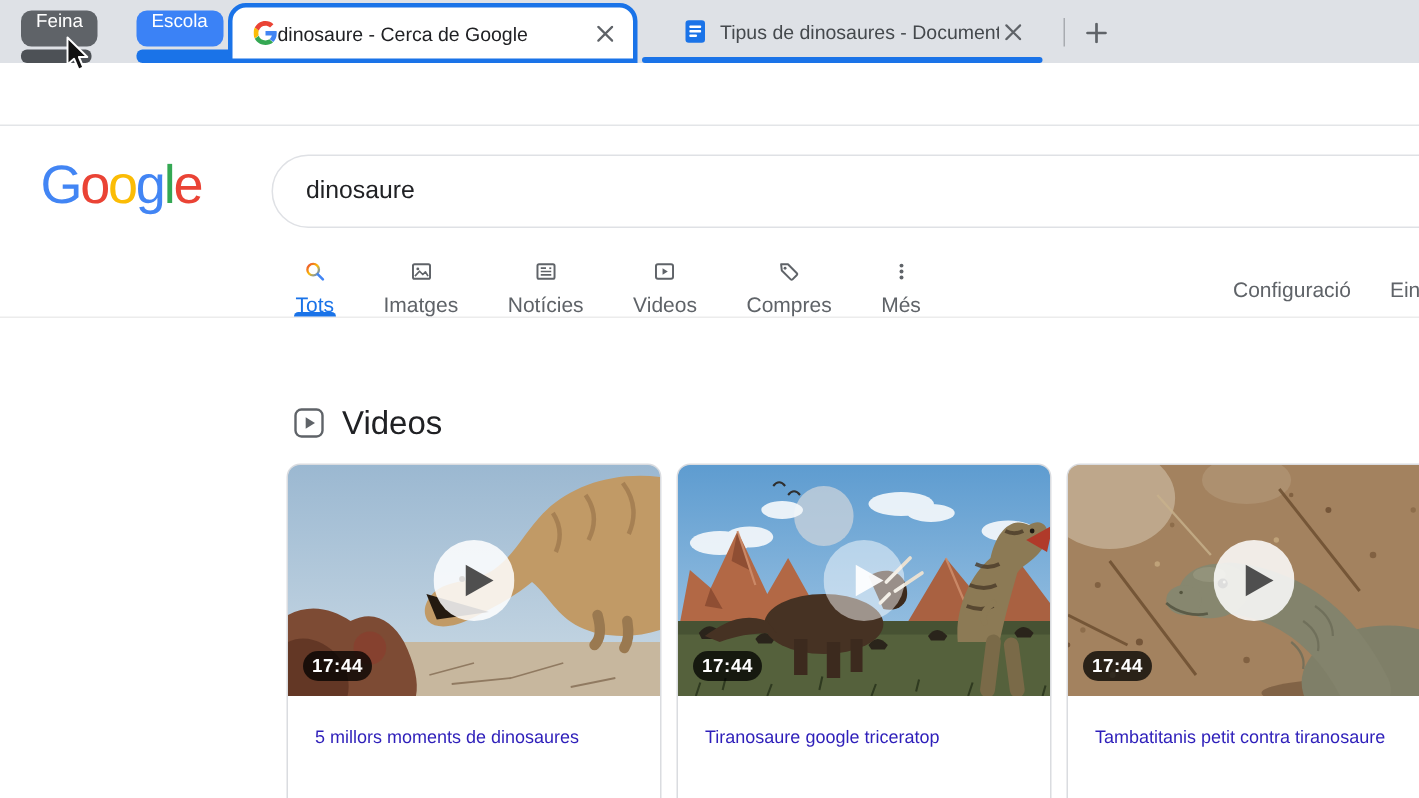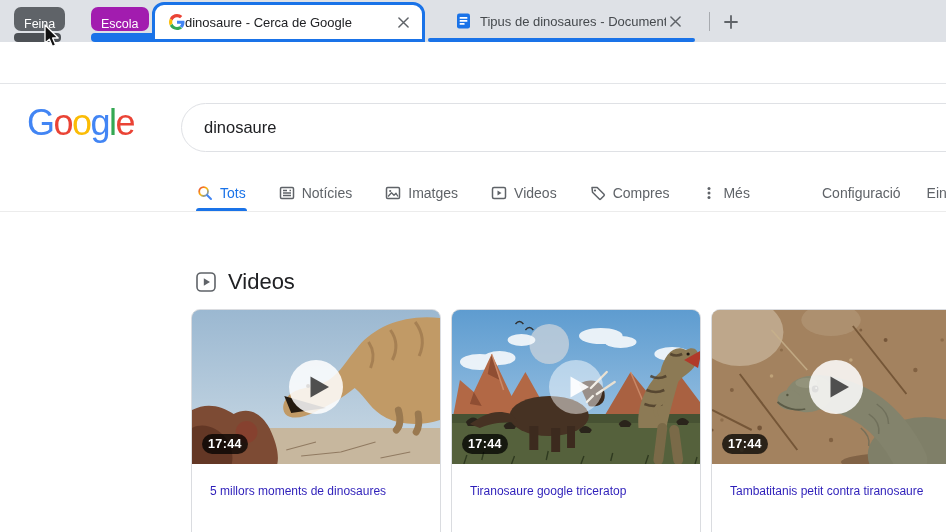--- a/index.html
+++ b/index.html
@@ -1,23 +1,23 @@
 <!DOCTYPE html>
 <html><head>
 <meta charset="utf-8">
 <style>
   html,body{margin:0;padding:0;}
   body{width:946px;height:532px;position:relative;overflow:hidden;background:#fff;
        font-family:"Liberation Sans","DejaVu Sans",sans-serif;-webkit-font-smoothing:antialiased;}
   
   .tabstrip{position:absolute;left:0;top:0;width:946px;height:42px;background:#DEE1E6;}
   .chip{position:absolute;top:7px;height:24px;border-radius:7px;color:#fff;font-size:12.5px;
-        font-weight:500;display:flex;align-items:flex-end;padding:0 10px;box-sizing:border-box;z-index:2;}
+        font-weight:500;display:flex;align-items:flex-start;padding:0 10px;box-sizing:border-box;z-index:2;}
   .chip-feina{left:14px;background:#5F6368;}
-  .chip-escola{left:91px;background:#a21caf;}
+  .chip-escola{left:91px;background:#3b82f6;}
   .group-strip{position:absolute;top:33px;height:9px;border-radius:4px;z-index:1;}
   .strip-feina{left:14px;width:47px;background:#4D5156;}
   .strip-escola{left:91px;width:74px;background:#1A73E8;border-radius:4px 0 0 4px;}
   .tab-active{position:absolute;left:152px;top:2px;width:273px;height:40px;background:#fff;
               border:3px solid #1A73E8;border-radius:12px 12px 0 0;box-sizing:border-box;
               display:flex;align-items:center;padding:0 10px 0 14px;z-index:3;}
   .tab-active .tab-title{font-size:13px;color:#202124;flex:1;
               white-space:nowrap;overflow:hidden;}
   .tab-inactive{position:absolute;left:428px;top:6px;width:268px;height:30px;display:flex;
               align-items:center;z-index:2;justify-content:center;}
@@ -39,21 +39,21 @@
   .url{font-size:14.5px;color:#202124;margin-left:10px;white-space:nowrap;overflow:hidden;}
   
   .page{position:absolute;left:0;top:84px;width:774px;height:448px;background:#fff;}
   .glogo{position:absolute;left:27px;top:18px;font-size:36px;font-weight:500;letter-spacing:-1.5px;}
   .gl0,.gl3{color:#4285F4;} .gl1,.gl5{color:#EA4335;} .gl2{color:#FBBC05;} .gl4{color:#34A853;}
   .searchbox{position:absolute;left:181px;top:19px;width:840px;height:49px;border:1px solid #DFE1E5;
            border-radius:26px;box-sizing:border-box;display:flex;align-items:center;padding-left:22px;
            font-size:16.5px;color:#202124;background:#fff;}
   .resnav{position:absolute;left:0;top:90px;width:946px;height:38px;border-bottom:1px solid #ECECEC;box-sizing:border-box;}
   .resnav-left{margin-left:196px;height:100%;display:flex;gap:31px;}
-  .nav-item{display:flex;align-items:center;gap:7px;font-size:14px;color:#5F6368;position:relative;padding:0 1px;}
+  .nav-item{display:flex;align-items:center;gap:7px;font-size:14px;color:#5F6368;position:relative;padding:0 1px;flex-direction:column;}
   .nav-item.active{color:#1A73E8;}
   .nav-item.active::after{content:"";position:absolute;left:0;right:0;bottom:0;height:3px;
            background:#1A73E8;border-radius:3px 3px 0 0;}
   .resnav-right{position:absolute;left:822px;top:0;height:100%;display:flex;gap:26px;align-items:center;
            font-size:14px;color:#5F6368;white-space:nowrap;}
   .stats{position:absolute;left:196px;top:151px;font-size:14px;color:#70757A;}
   .vheader{position:absolute;left:196px;top:185px;display:flex;align-items:center;gap:12px;}
   .vheader .vtitle{font-size:22px;color:#202124;}
   .cards{position:absolute;left:191px;top:225px;display:flex;gap:10px;}
   .card{width:250px;height:250px;border:1px solid #DADCE0;border-radius:9px;background:#fff;
@@ -165,32 +165,32 @@
           </linearGradient>
             </defs>
           <circle cx="6.6" cy="6.6" r="4.4" fill="none" stroke="url(#mg)" stroke-width="1.8"></circle>
           <path d="M10.2 10.2 L14 14" stroke="#4285F4" stroke-width="2" stroke-linecap="round"></path>
         </svg>
         <span>Tots</span>
       </div>
       <div class="nav-item">
         <svg width="16" height="16" viewBox="0 0 16 16">
           <rect x="1.5" y="2.5" width="13" height="11" rx="1.2" fill="none" stroke="#5F6368" stroke-width="1.5"></rect>
+          <circle cx="5.2" cy="6" r="1.1" fill="#5F6368"></circle>
+          <path d="M3 11.5 L6.5 7.8 L9 10.3 L11 8.3 L13 11.5" fill="none" stroke="#5F6368" stroke-width="1.3" stroke-linejoin="round"></path>
+        </svg>
+        <span>Imatges</span>
+      </div>
+      <div class="nav-item">
+        <svg width="16" height="16" viewBox="0 0 16 16">
+          <rect x="1.5" y="2.5" width="13" height="11" rx="1.2" fill="none" stroke="#5F6368" stroke-width="1.5"></rect>
           <path d="M4 5.5 h4 M4 8 h8 M4 10.5 h8" stroke="#5F6368" stroke-width="1.3"></path>
           <path d="M10.5 5.5 h1.5" stroke="#5F6368" stroke-width="1.3"></path>
         </svg>
         <span>Notícies</span>
-      </div>
-      <div class="nav-item">
-        <svg width="16" height="16" viewBox="0 0 16 16">
-          <rect x="1.5" y="2.5" width="13" height="11" rx="1.2" fill="none" stroke="#5F6368" stroke-width="1.5"></rect>
-          <circle cx="5.2" cy="6" r="1.1" fill="#5F6368"></circle>
-          <path d="M3 11.5 L6.5 7.8 L9 10.3 L11 8.3 L13 11.5" fill="none" stroke="#5F6368" stroke-width="1.3" stroke-linejoin="round"></path>
-        </svg>
-        <span>Imatges</span>
       </div>
       <div class="nav-item">
         <svg width="16" height="16" viewBox="0 0 16 16">
           <rect x="1.5" y="2.5" width="13" height="11" rx="1.5" fill="none" stroke="#5F6368" stroke-width="1.5"></rect>
           <path d="M6.5 5.5 L10.5 8 L6.5 10.5 Z" fill="#5F6368"></path>
         </svg>
         <span>Videos</span>
       </div>
       <div class="nav-item">
         <svg width="16" height="16" viewBox="0 0 16 16">

